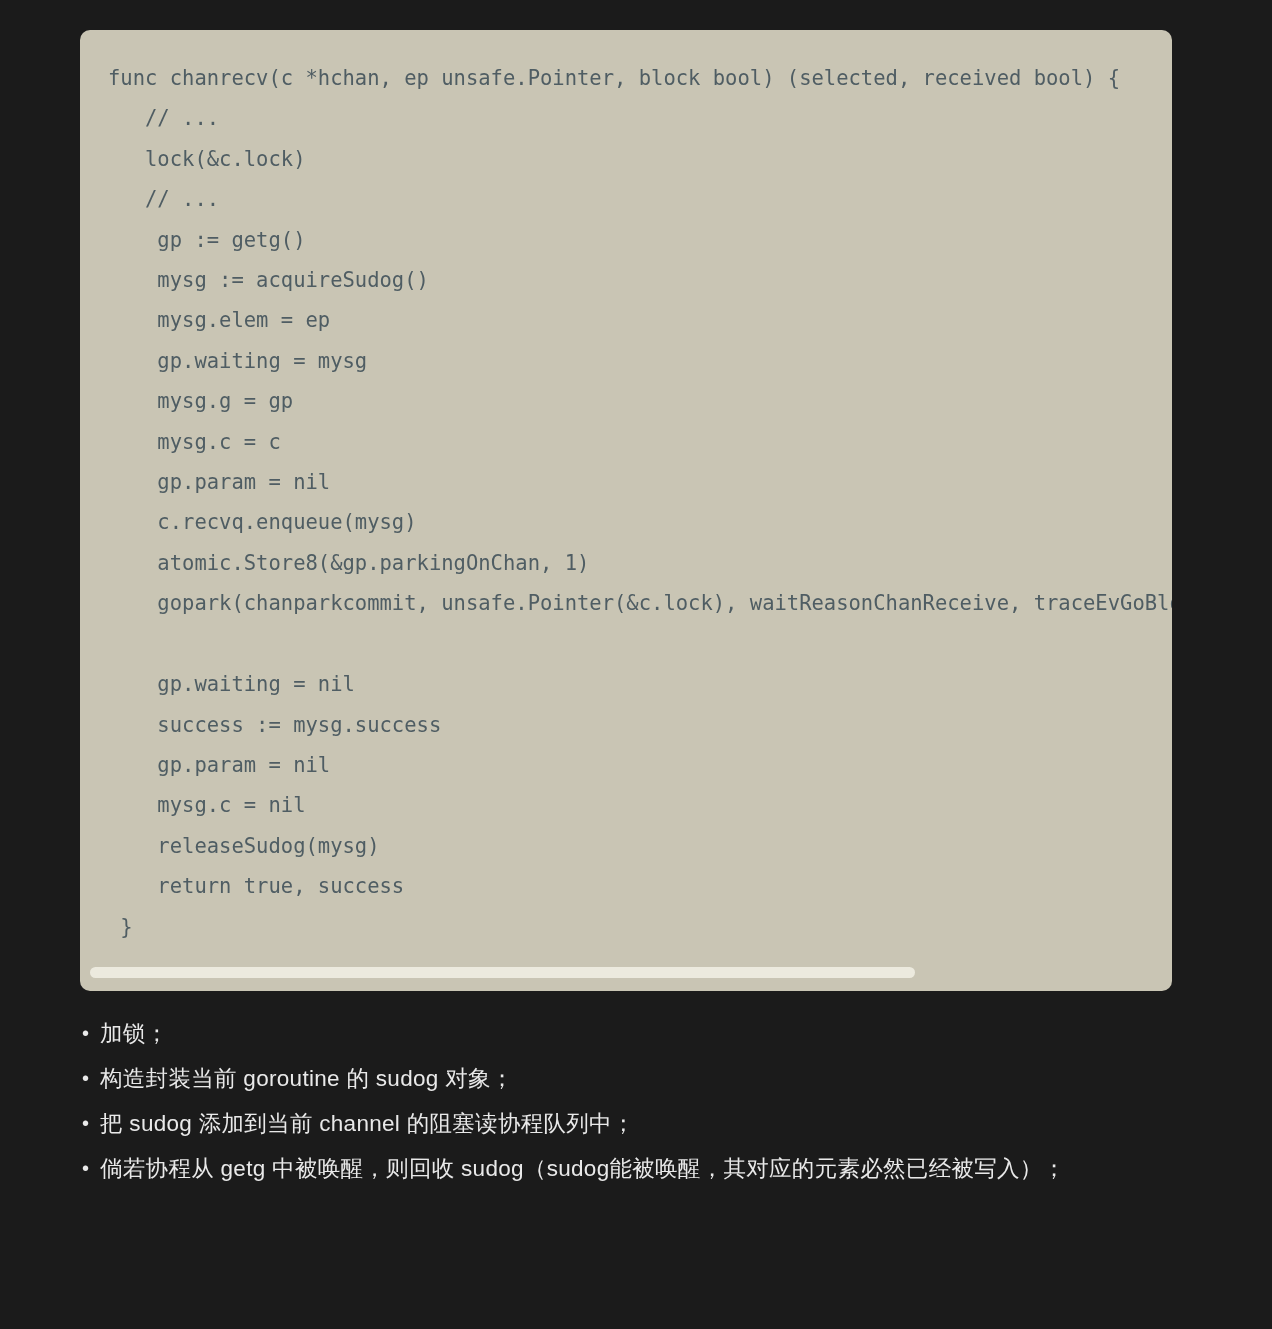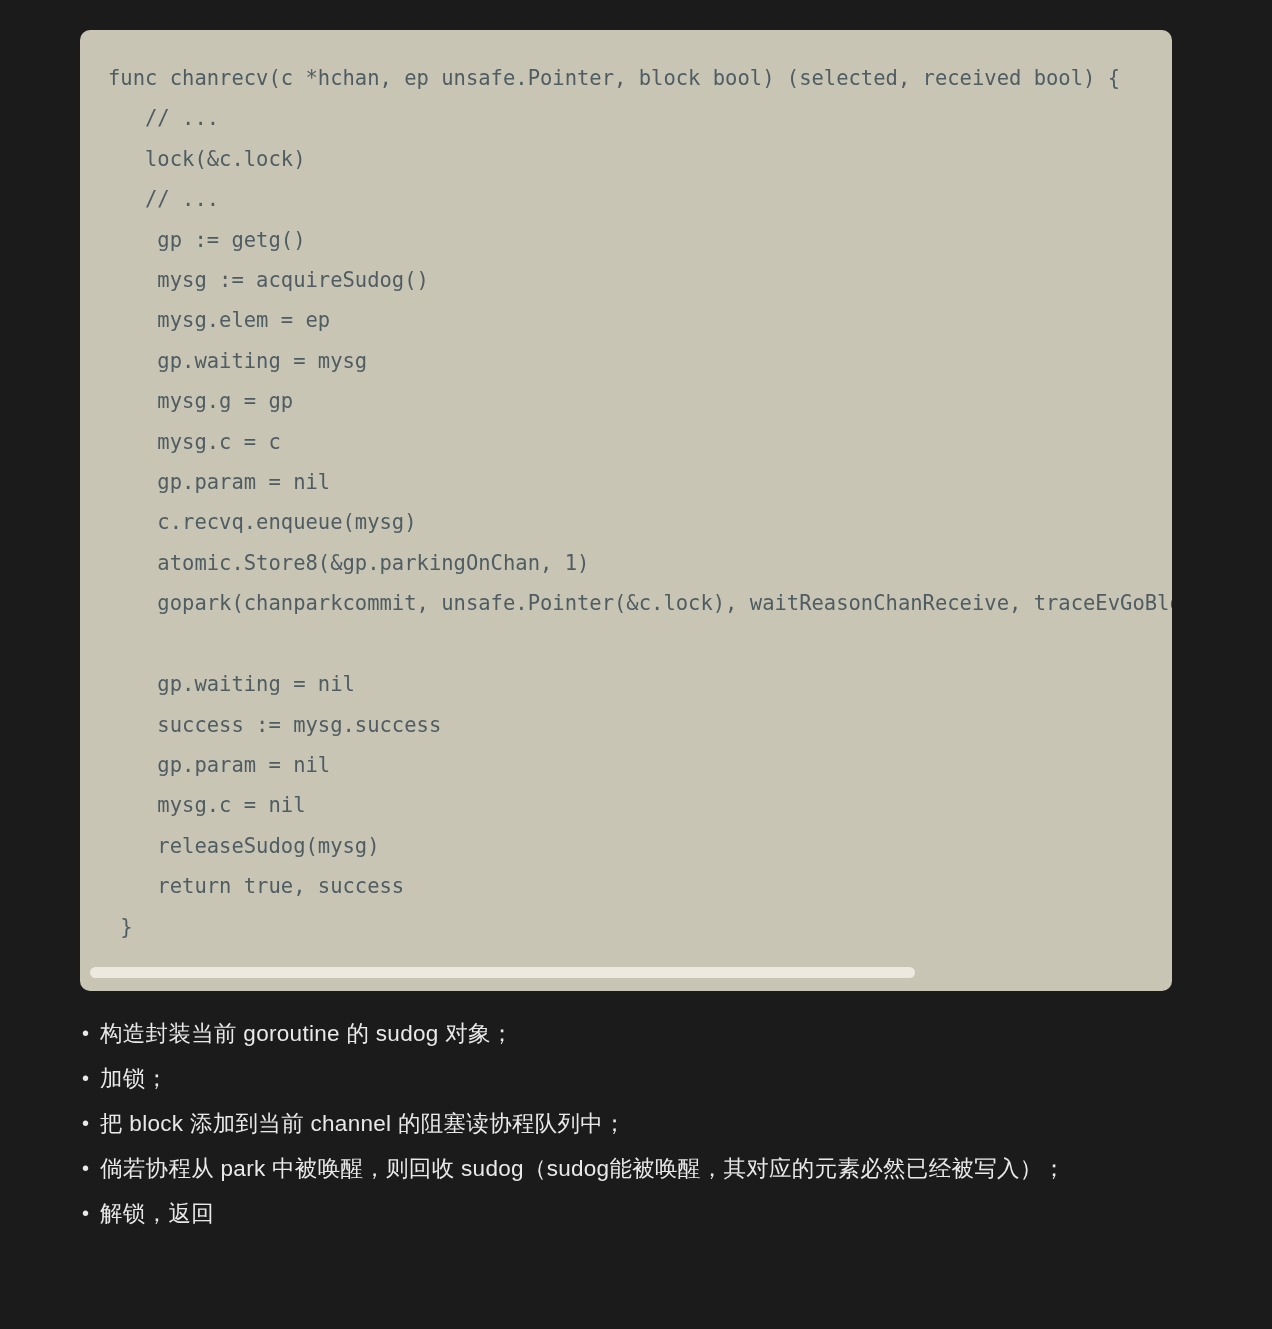--- a/index.html
+++ b/index.html
@@ -123,20 +123,19 @@
     releaseSudog(mysg)
     return true, success
  }</pre>
     </div>
     <div class="scrollbar-track">
       <div class="scrollbar-thumb"></div>
     </div>
   </div>
 
   <ul class="notes">
+    <li>加锁；</li>
     <li>构造封装当前 goroutine 的 sudog 对象；</li>
-    <li>加锁；</li>
-    <li>把 block 添加到当前 channel 的阻塞读协程队列中；</li>
-    <li>倘若协程从 park 中被唤醒，则回收 sudog（sudog能被唤醒，其对应的元素必然已经被写入）；</li>
-    <li>解锁，返回</li>
+    <li>把 sudog 添加到当前 channel 的阻塞读协程队列中；</li>
+    <li>倘若协程从 getg 中被唤醒，则回收 sudog（sudog能被唤醒，其对应的元素必然已经被写入）；</li>
   </ul>
 
 </div>
 
 </body></html>

